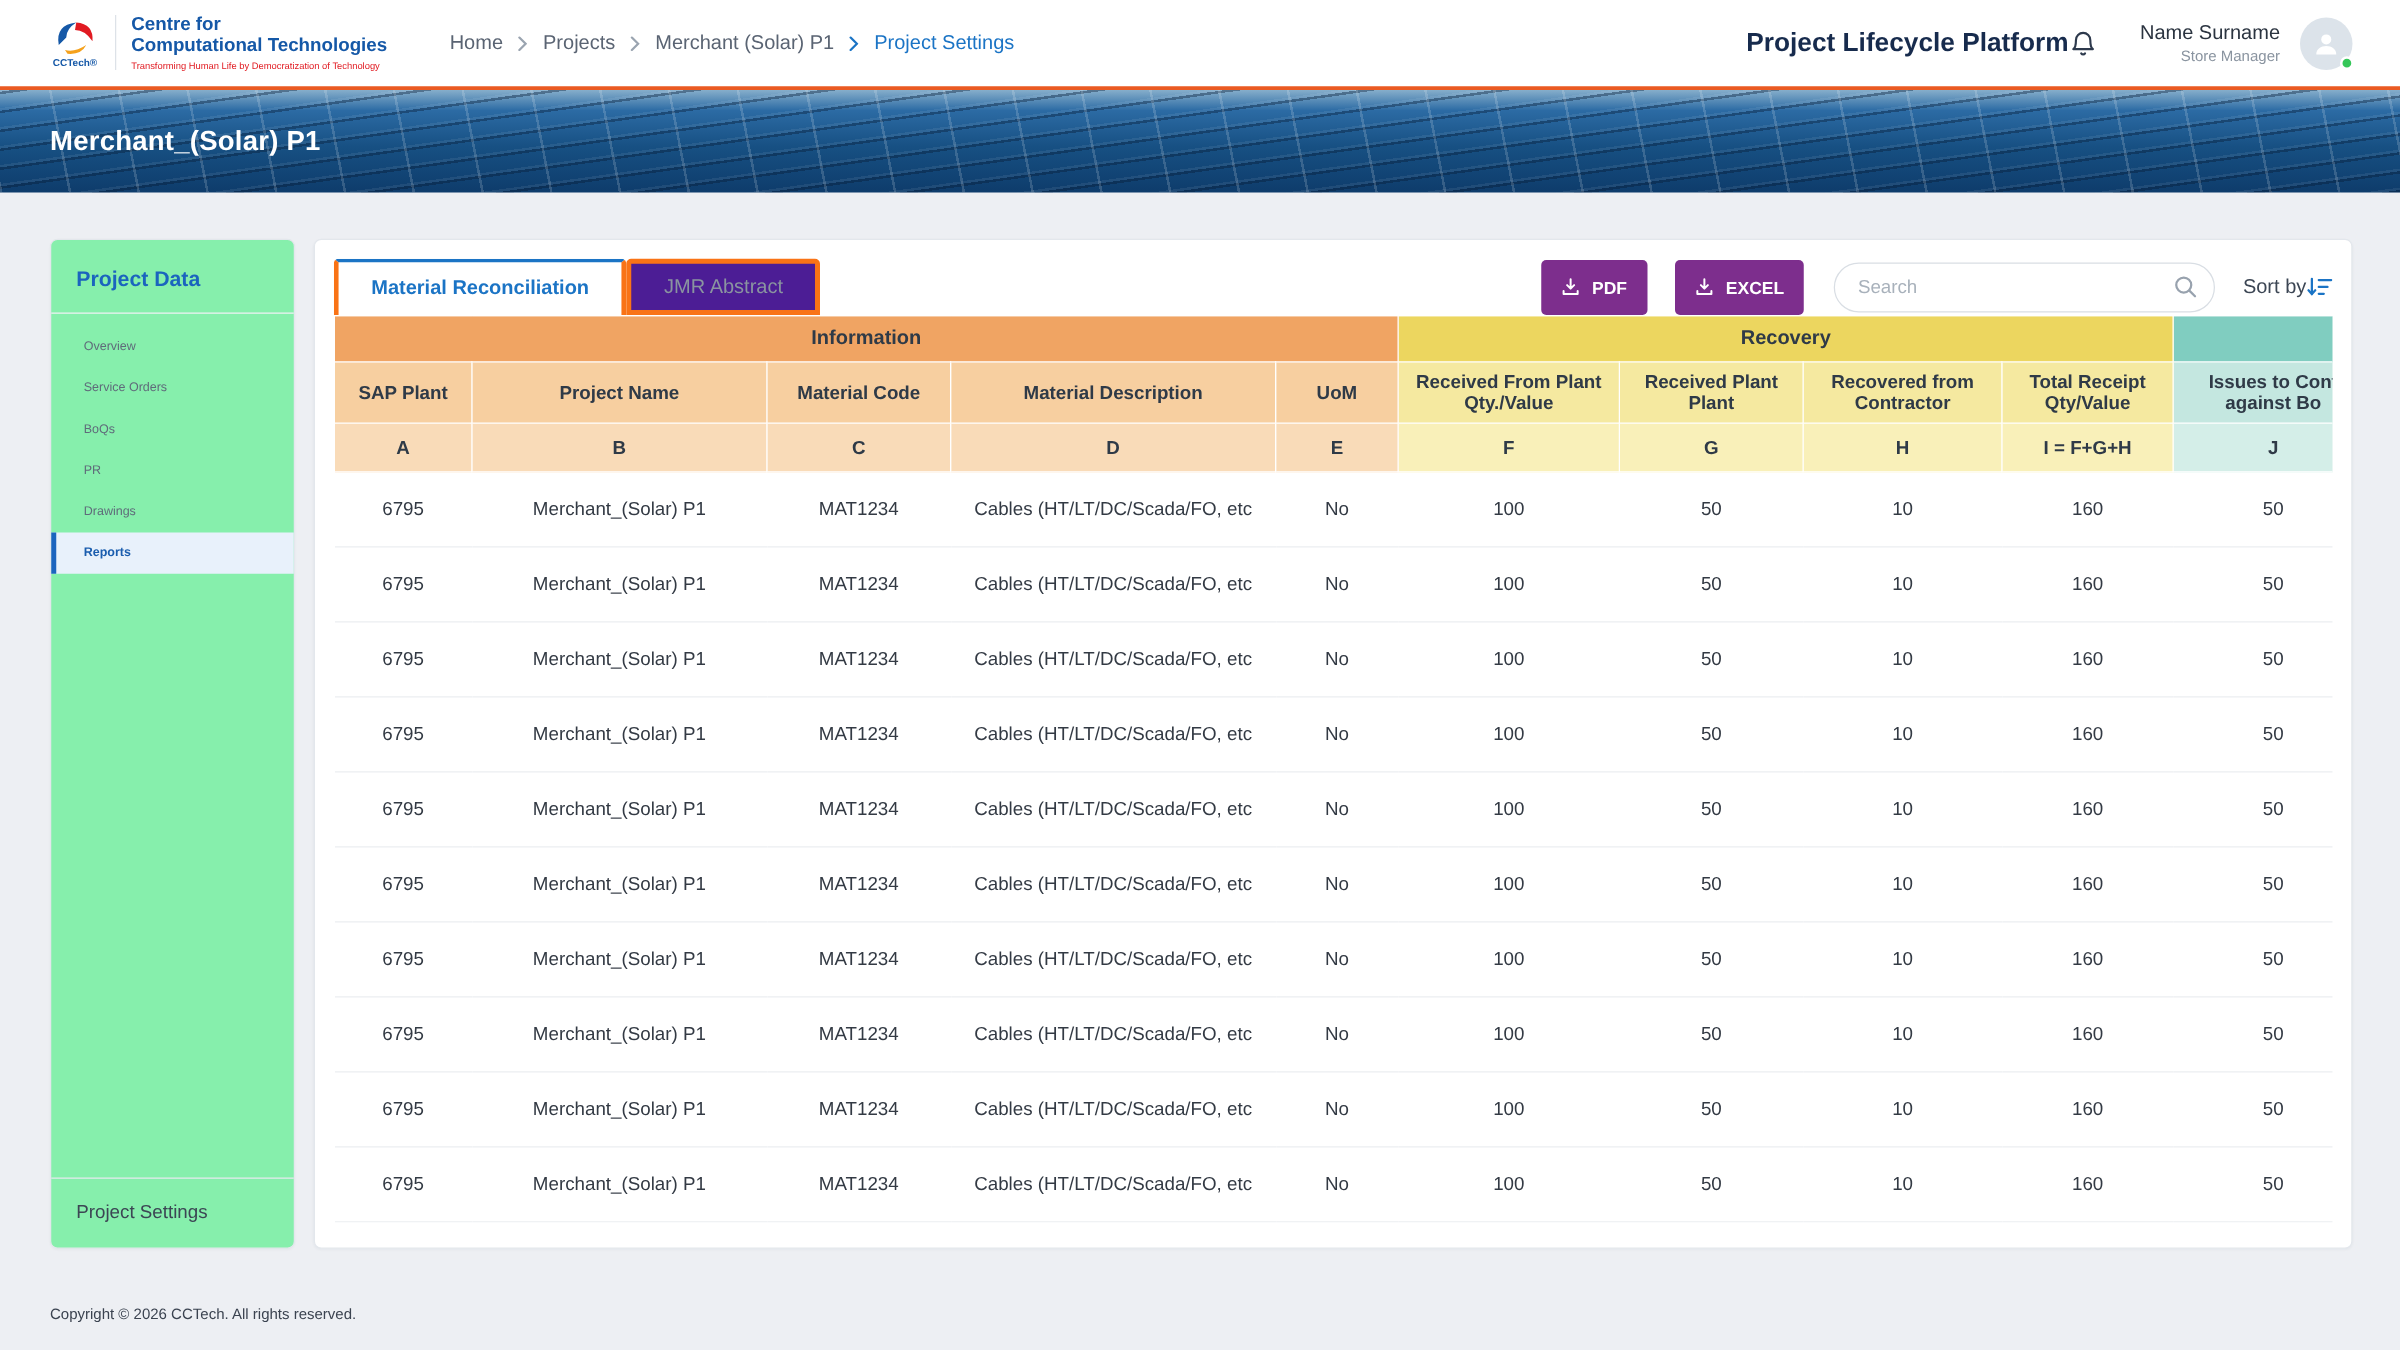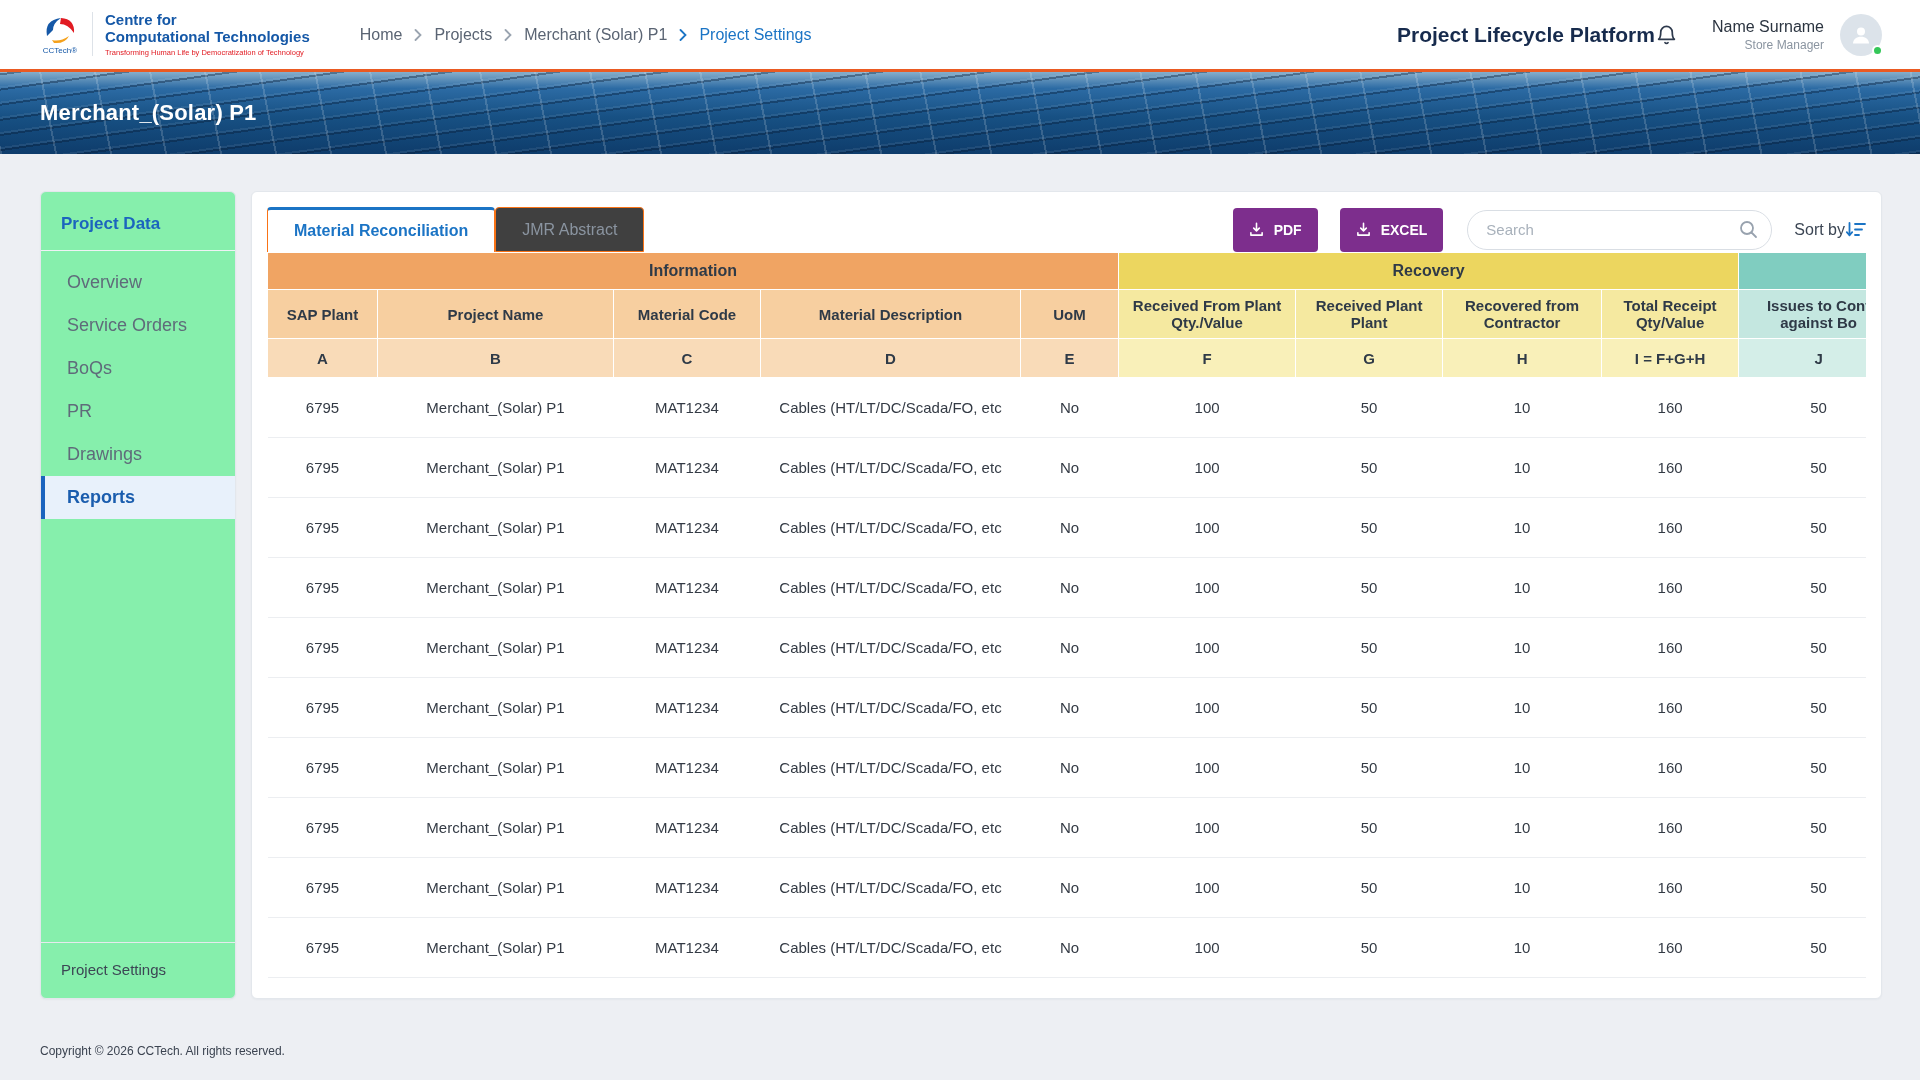--- a/index.html
+++ b/index.html
@@ -4,21 +4,21 @@
 <style>
   * { margin:0; padding:0; box-sizing:border-box; }
   html,body { width:1920px; height:1080px; }
   body { font-family:"Liberation Sans", sans-serif; background:#EDEFF3; overflow:hidden; }
 
   
   .topbar { height:72px; background:#fff; display:flex; align-items:center;
             padding:0 38px 0 40px; border-bottom:3px solid #EA5A22; }
   .brand { display:flex; align-items:center; gap:12px; }
   .logo-mark { display:flex; flex-direction:column; align-items:center; }
-  .logo-caption { font-size:8px; color:#1558A7; font-weight:400; margin-top:1px;text-align:center; }
+  .logo-caption { font-size:8px; color:#1558A7; font-weight:700; margin-top:1px;text-align:center; }
   .brand-divider { width:1px; height:44px; background:#DDE2E8; }
   .brand-text { display:flex; flex-direction:column; line-height:1.12; }
   .brand-l1 { color:#1558A7; font-weight:700; font-size:15px; }
   .brand-tagline { color:#E11B22; font-size:7.5px; margin-top:3px; }
 
   .breadcrumb { display:flex; align-items:center; gap:12px; margin-left:50px; font-size:16px; color:#5A6473; }
   .crumb { cursor:pointer; white-space:nowrap; }
   .crumb.active { color:#1B74C5; font-weight:500; }
 
   .topbar-right { margin-left:auto; display:flex; align-items:center; }
@@ -43,31 +43,31 @@
   .hero-title { position:relative; color:#fff; font-size:22px; font-weight:600; letter-spacing:.2px; }
 
   
   .layout { display:flex; align-items:flex-start; gap:15px; padding:37px 38px 0 40px; }
 
   
   .sidebar { width:196px; height:808px; background:#86efac; border:1px solid #E3E7EC; border-radius:6px;
              display:flex; flex-direction:column; padding-top:22px; box-shadow:0 1px 2px rgba(20,40,70,.04); }
   .sidebar-title { color:#1B64BE; font-size:17px; font-weight:700; padding:0 0 16px 20px;
                    border-bottom:1px solid #EFF2F5; margin-bottom:10px; }
-  .side-item { padding:11px 12px 11px 22px; font-size:18px; color:#5F6B7A; cursor:pointer; border-left:4px solid transparent; }
+  .side-item { padding:11px 12px 11px 22px; font-size:10px; color:#5F6B7A; cursor:pointer; border-left:4px solid transparent; }
   .side-item.active { background:#E8F1FB; border-left-color:#1B64BE; color:#1A5DAE; font-weight:600; }
   .side-footer { margin-top:auto; border-top:1px solid #E6EAEE; padding:18px 0 20px 20px;
                  font-size:15px; color:#3C4654; cursor:pointer; }
 
   
   .main-card { flex:1; height:808px; background:#fff; border:1px solid #E3E7EC; border-radius:6px;
                padding:15px 15px 0; box-shadow:0 1px 2px rgba(20,40,70,.04); overflow:hidden; }
   .controls { display:flex; align-items:center; }
   .tab { height:45px; display:flex; align-items:center; justify-content:center; padding:0 26px; font-size:16px;
-         border:1px solid #f97316; background:#404040; color:#8A94A0; border-radius:4px 4px 0 0;
+         border:4px solid #f97316; background:#4c1d95; color:#8A94A0; border-radius:4px 4px 0 0;
          cursor:pointer; white-space:nowrap; }
   .tab.active { background:#fff; color:#1B74C5; font-weight:700; border-top:3px solid #1B74C5; border-bottom:none; }
 
   .btn { height:44px; border:none; border-radius:4px; background:#7D2E8D; color:#fff; font-size:14px;
          font-weight:700; display:flex; align-items:center; gap:10px; padding:0 16px; cursor:pointer; }
   .btn-pdf { margin-left:auto; }
   .btn-excel { margin-left:22px; }
 
   .search-wrap { position:relative; margin-left:24px; }
   .search-input { width:305px; height:40px; border:1px solid #D9DEE4; border-radius:20px;

